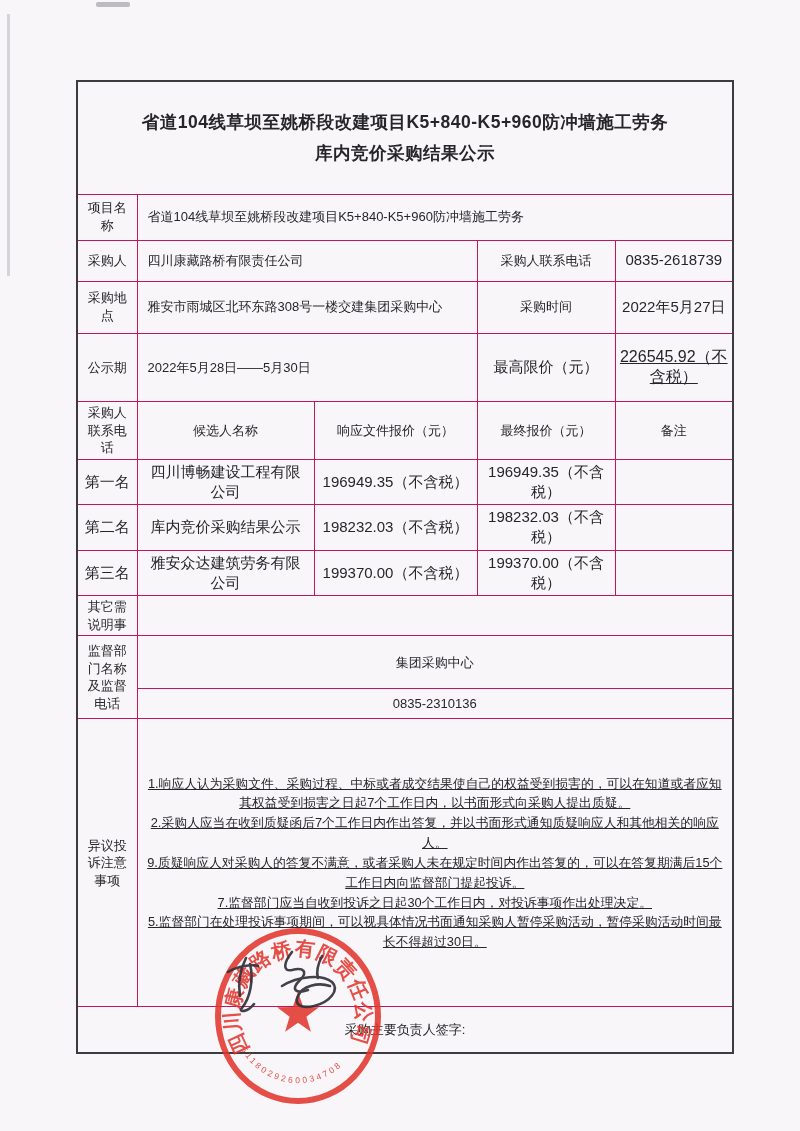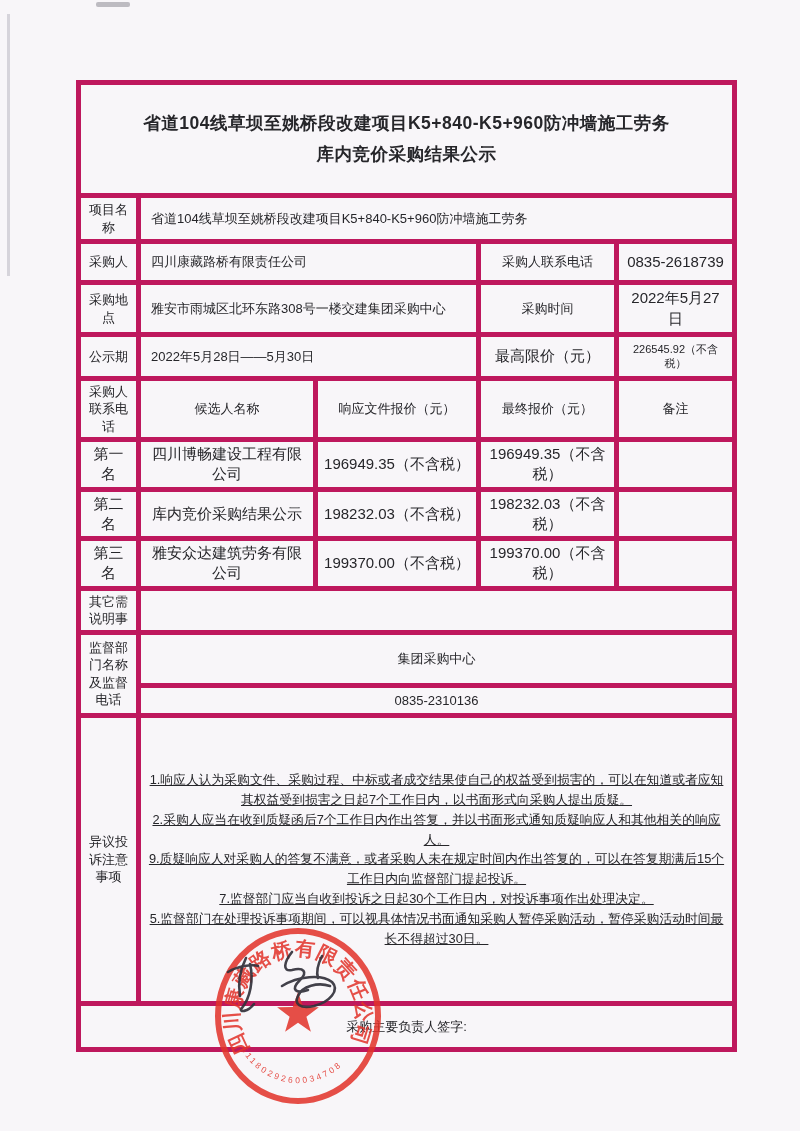--- a/index.html
+++ b/index.html
@@ -8,29 +8,29 @@
     background:#f8f6f9;
     font-family:"Liberation Sans","DejaVu Sans",sans-serif;
     color:#26262a;
   }
   .doc-table{
     position:absolute;left:76px;top:80px;width:656px;
     border-collapse:collapse;table-layout:fixed;
     border:2px solid #3c3c40;
   }
   .doc-table td{
-    border:5px solid #be185d;
+    border:1px solid #be185d;
     font-size:13px;line-height:1.35;vertical-align:middle;
     padding:2px 6px;text-align:center;word-break:break-all;
   }
   td.tl{text-align:left;padding-left:10px;}
   .title-cell{padding:10px 6px;}
   .title-line{display:block;text-align:center;font-weight:bold;font-size:17.5px;line-height:1.75;letter-spacing:.5px;}
   td.small{font-size:15px;}
-  td.xsmall{font-size:11px;line-height:1.3;padding:5px 4px;}
+  td.xsmall{font-size:16px;line-height:1.3;padding:13px 4px;text-decoration:underline;}
   .obj-cell{text-align:left;padding:8px 12px;vertical-align:middle;}
   .obj-line{font-size:12.8px;line-height:1.55;text-decoration:underline;}
   .sign-cell{text-align:left;padding-left:9px;font-size:13.5px;}
   .overlay{position:absolute;left:0;top:0;pointer-events:none;}
 </style>
 </head>
 <body>
 
 <table class="doc-table">
   <colgroup>

